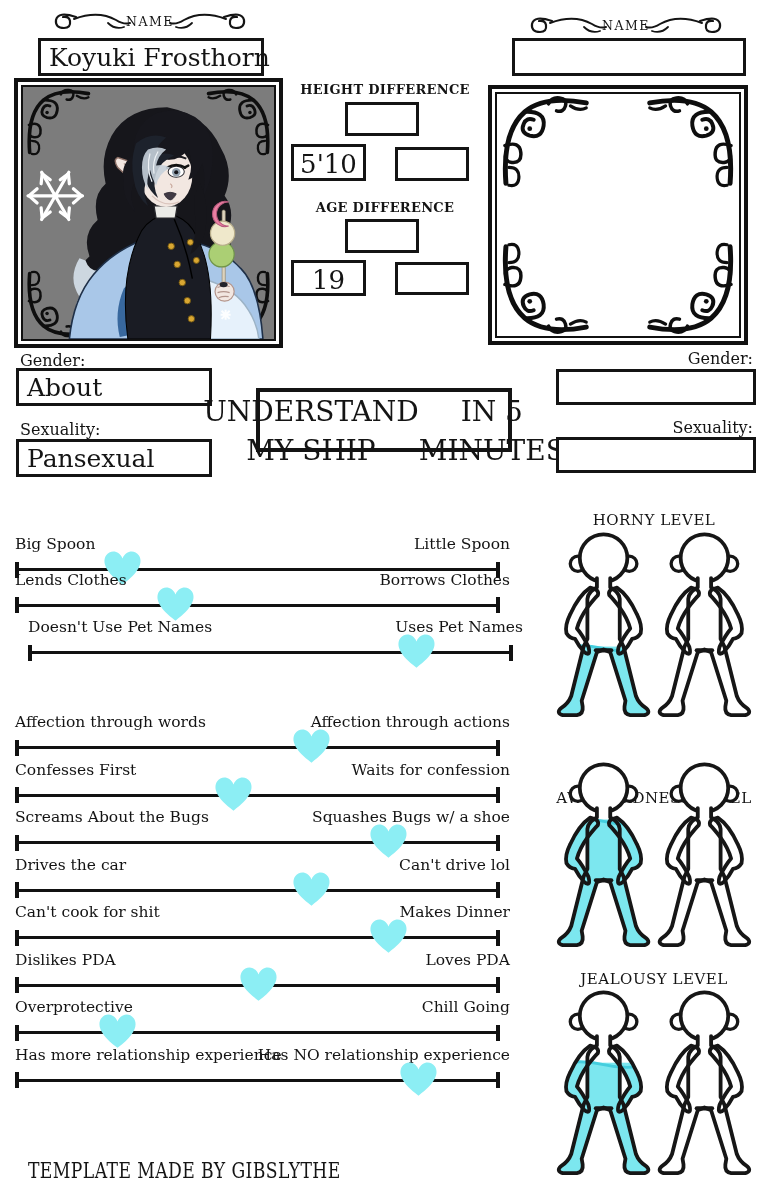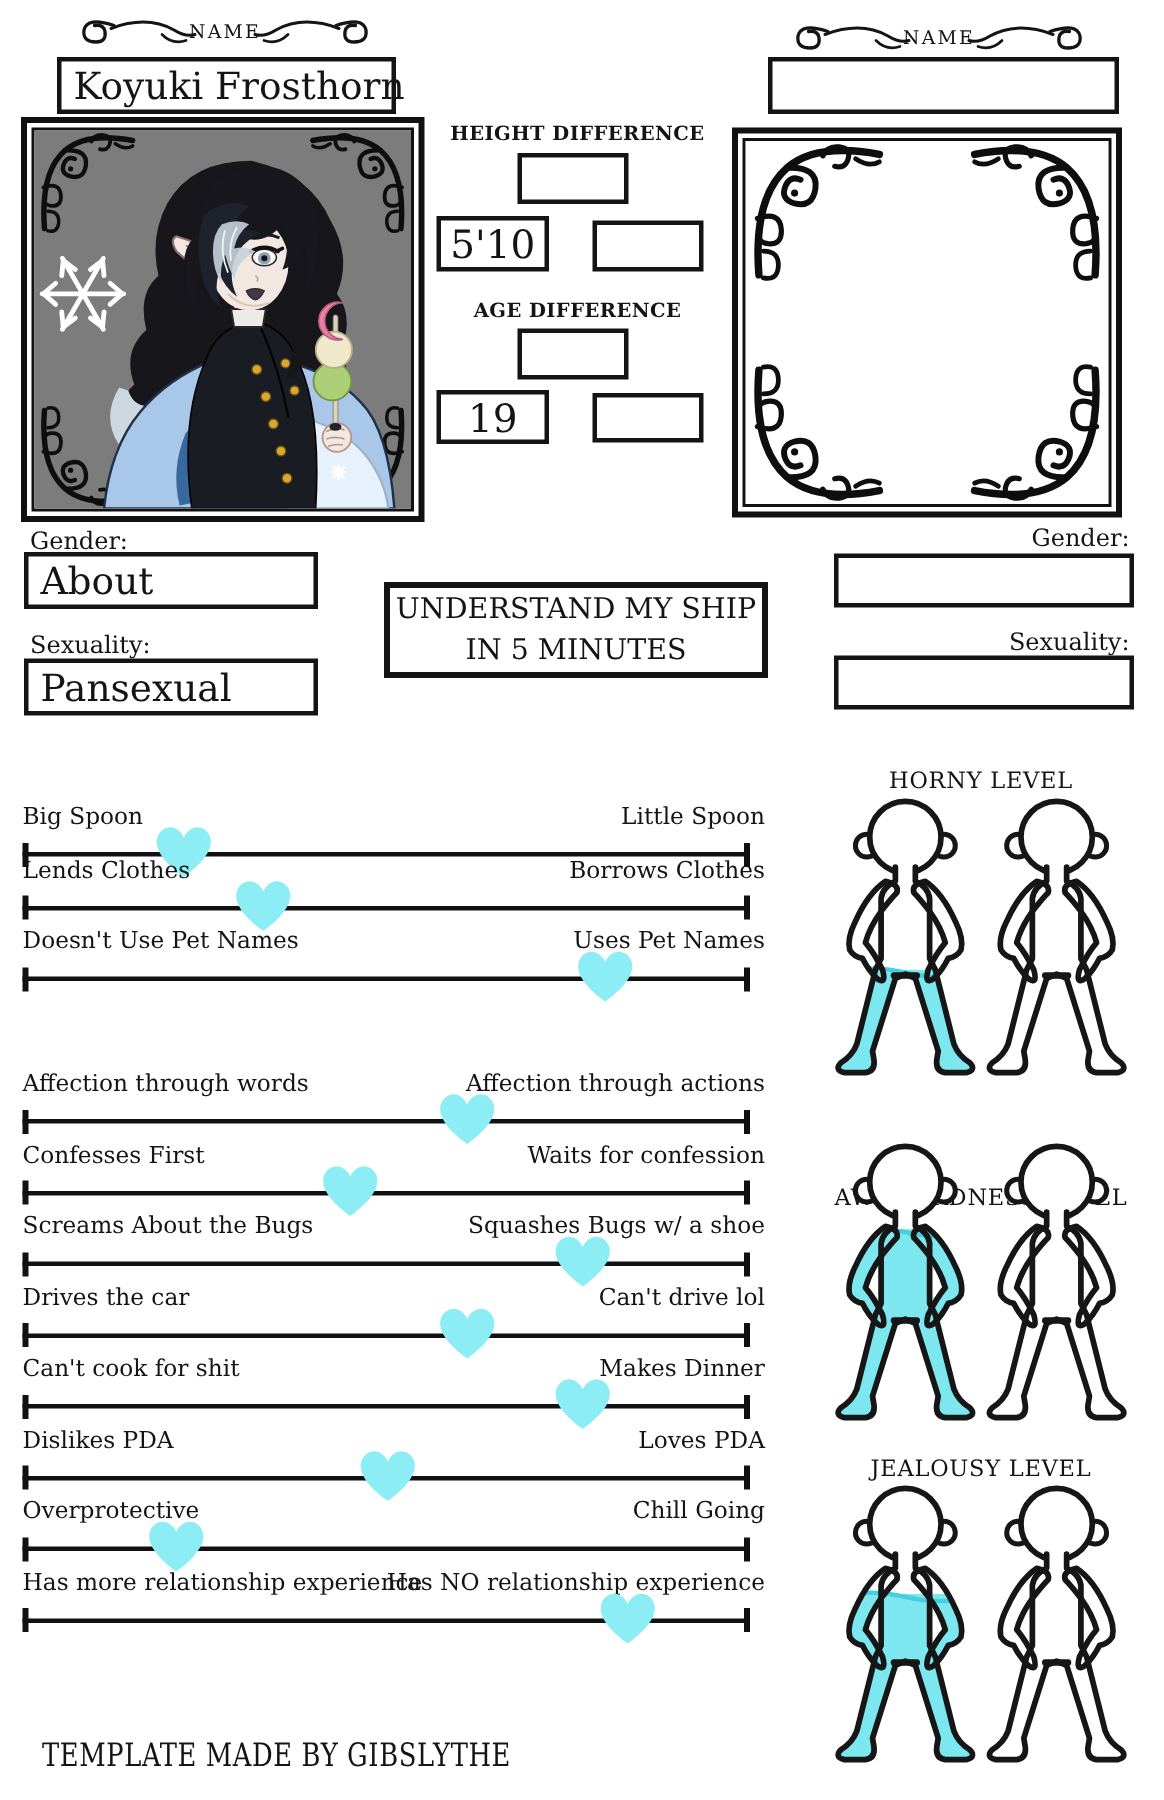--- a/index.html
+++ b/index.html
@@ -9,22 +9,22 @@
   .box-val{font-size:25px;line-height:1.2;padding:2px 0 0 8px;white-space:nowrap;}
   .box-val-center{font-size:26px;text-align:center;padding-top:2px;}
   .small-label{position:absolute;font-size:16px;}
   .cap-label{position:absolute;font-weight:bold;font-size:13px;letter-spacing:.3px;text-align:center;}
   .name-flourish{position:absolute;width:196px;height:26px;}
   .flourish-text{font-family:"DejaVu Serif","Liberation Serif",serif;font-size:12.5px;letter-spacing:1.5px;fill:#141414;}
   .frame{position:absolute;border:4px solid #111;background:#fff;box-sizing:border-box;}
   .frame-inner{position:absolute;inset:3px;border:2px solid #111;overflow:hidden;}
   .frame-inner svg{display:block;width:100%;height:100%;}
   .ship-box{position:absolute;border:4px solid #141414;background:#fff;box-sizing:border-box;
-            display:flex;flex-direction:column;justify-content:center;text-align:center;
-            font-size:19px;line-height:1.4;}
+            display:flex;flex-direction:row;justify-content:center;text-align:center;
+            font-size:28px;line-height:1.4;}
   #sliders{position:absolute;left:8px;top:523px;width:502px;height:580px;}
   .slider-row{position:absolute;left:0;width:502px;height:48px;}
   .sl-label{position:absolute;top:0;font-size:15.5px;white-space:nowrap;}
   .sl-left{left:7px;}
   .sl-right{right:0;}
   .sl-line{position:absolute;left:7px;top:33px;width:485px;height:3px;background:#111;}
   .sl-tick{position:absolute;top:26.5px;width:4px;height:16px;background:#111;}
   .sl-tick-l{left:7px;}
   .sl-tick-r{left:488px;}
   .sl-heart{position:absolute;top:13px;width:43px;height:38px;}
@@ -207,21 +207,21 @@
       <div class="slider-row" style="top: 47.5px;">
         <span class="sl-label sl-left">Lends Clothes</span>
         <span class="sl-label sl-right">Borrows Clothes</span>
         <div class="sl-line"></div>
         <div class="sl-tick sl-tick-l"></div>
         <div class="sl-tick sl-tick-r"></div>
         <svg class="sl-heart" viewBox="0 0 34 30" style="left:146.0px">
           <path d="M17,29 C4,19.5 0.5,11.5 4,6 C7.5,0.8 14.5,2 17,8.2 C19.5,2 26.5,0.8 30,6 C33.5,11.5 30,19.5 17,29 Z" fill="#8ceef4"></path>
         </svg>
       </div>
-      <div class="slider-row" style="top: 95px;">
+      <div class="slider-row" style="top: 95px; margin-left: 13px;">
         <span class="sl-label sl-left">Doesn't Use Pet Names</span>
         <span class="sl-label sl-right">Uses Pet Names</span>
         <div class="sl-line"></div>
         <div class="sl-tick sl-tick-l"></div>
         <div class="sl-tick sl-tick-r"></div>
         <svg class="sl-heart" viewBox="0 0 34 30" style="left:374.0px">
           <path d="M17,29 C4,19.5 0.5,11.5 4,6 C7.5,0.8 14.5,2 17,8.2 C19.5,2 26.5,0.8 30,6 C33.5,11.5 30,19.5 17,29 Z" fill="#8ceef4"></path>
         </svg>
       </div>
       <div class="slider-row" style="top: 190px;">

